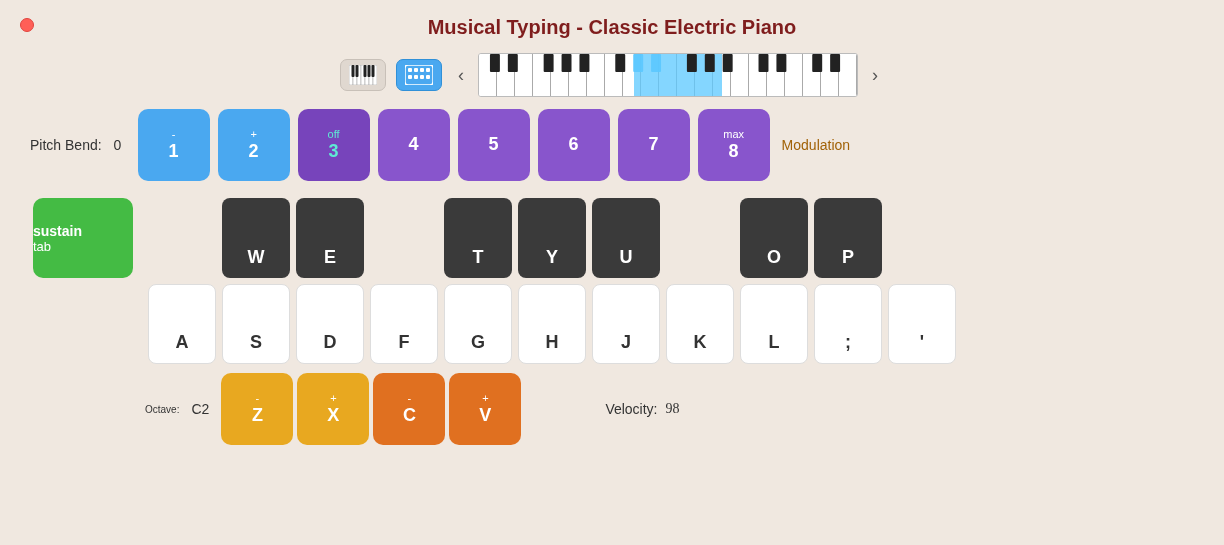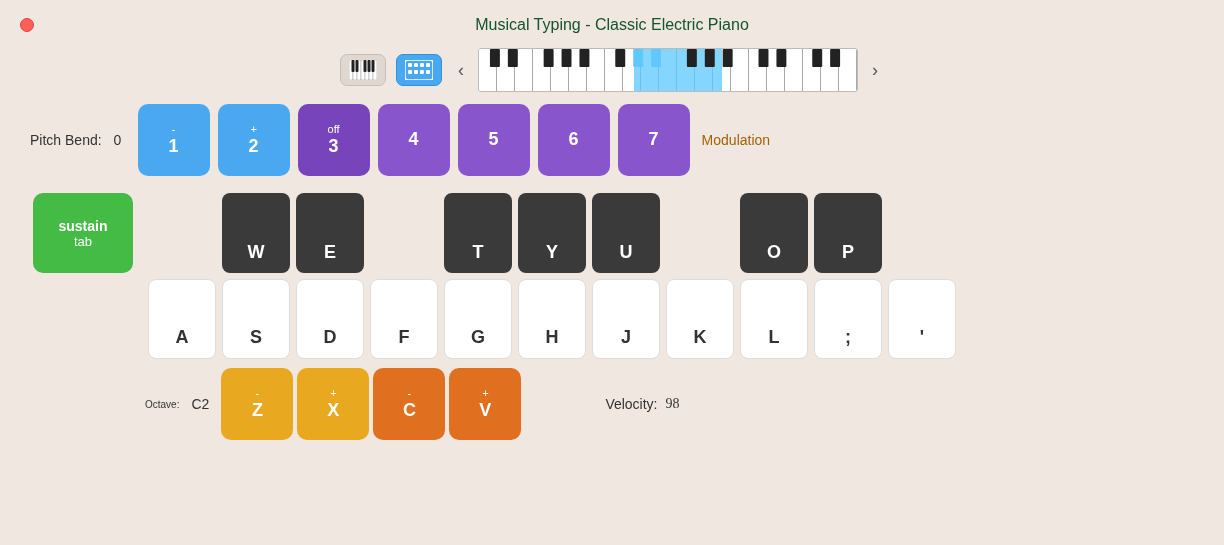--- a/index.html
+++ b/index.html
@@ -28,23 +28,23 @@
     .window-close {
       width: 14px; height: 14px;
       background: #ff5f57;
       border-radius: 50%;
       position: absolute;
       left: 20px;
       top: 18px;
       border: 1px solid #e0443e;
     }
     .title {
-      font-size: 16px;
-      font-weight: 400;
-      color: #14532d;
+      font-size: 20px;
+      font-weight: 700;
+      color: #7f1d1d;
     }
     .toolbar {
       display: flex;
       align-items: center;
       justify-content: center;
       gap: 10px;
       padding: 6px 0 12px 0;
     }
     .tool-btn {
       background: #e0d8d0;
@@ -118,21 +118,21 @@
       color: white;
       width: 72px; height: 72px;
     }
     .btn-purple {
       background: #8855cc;
       color: white;
       width: 72px; height: 72px;
     }
     .btn-purple-off {
       background: #7744bb;
-      color: #ffffff;
+      color: #5eead4;
       width: 72px; height: 72px;
     }
     .piano-key {
       display: flex;
       flex-direction: column;
       align-items: center;
       justify-content: flex-end;
       border-radius: 8px;
       margin: 3px;
       font-weight: 700;
@@ -155,21 +155,21 @@
       border: 1px solid #ddd;
     }
     .sustain-btn {
       background: #44bb44;
       color: white;
       width: 100px;
       height: 80px;
       border-radius: 10px;
       display: flex;
       flex-direction: column;
-      align-items: center;
+      align-items: flex-start;
       justify-content: center;
       cursor: pointer;
       font-weight: 700;
       margin: 3px;
       margin-right: 8px;
     }
     .sustain-btn .top { font-size: 14px; }
     .sustain-btn .bot { font-size: 13px; font-weight: 400; }
     .octave-label {
       font-size: 10px;
@@ -351,20 +351,24 @@
       </div>
       <div class="key-btn btn-purple">
         <span class="top-label"></span>
         <span class="bot-label">6</span>
       </div>
       <div class="key-btn btn-purple">
         <span class="top-label"></span>
         <span class="bot-label">7</span>
       </div>
 
+      <div class="key-btn btn-purple">
+        <span class="top-label">max</span>
+        <span class="bot-label">8</span>
+      </div>
 
       <span class="mod-label">Modulation</span>
     </div>
 
     <div style="display:flex; align-items:flex-start; gap:0;">
 
       <div class="sustain-btn">
         <span class="top">sustain</span>
         <span class="bot">tab</span>
       </div>

